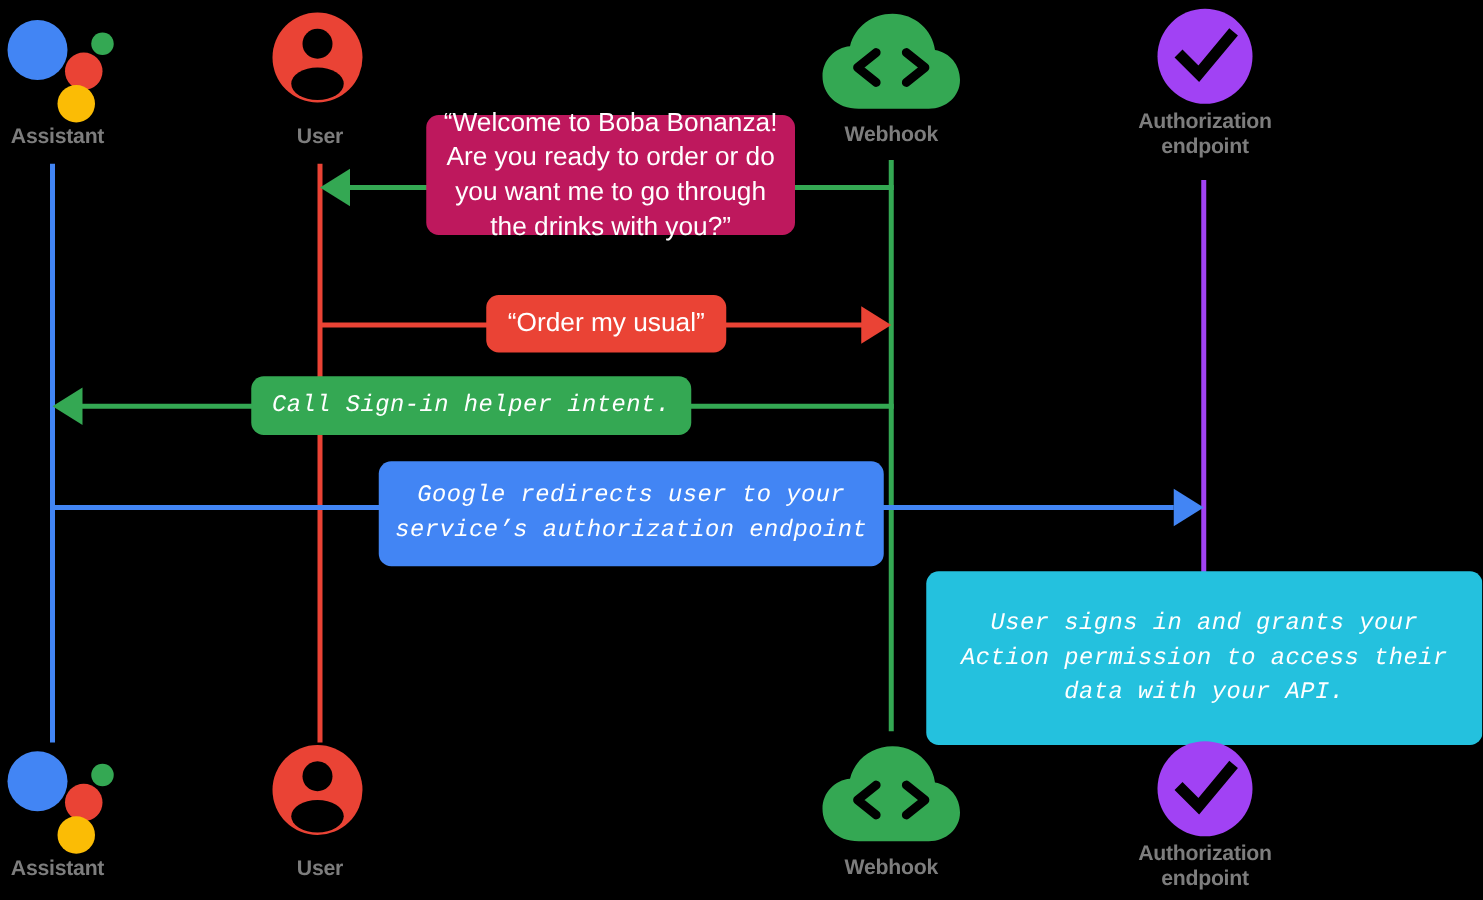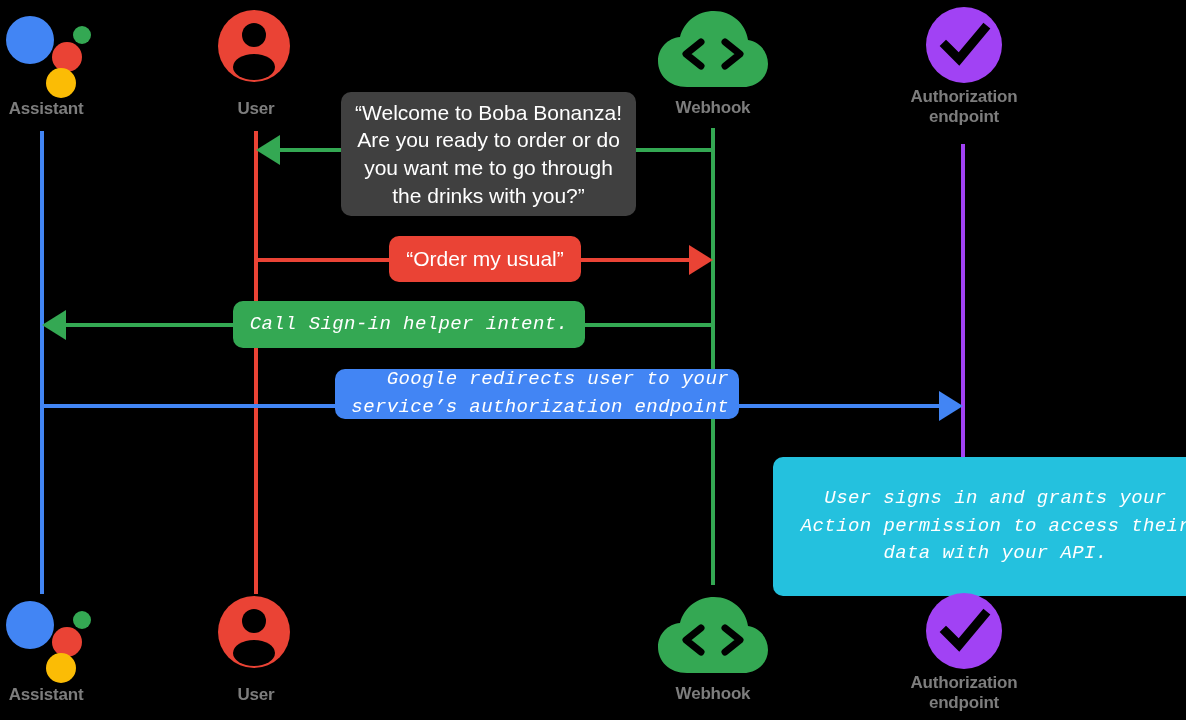--- a/index.html
+++ b/index.html
@@ -72,21 +72,20 @@
     font-family: "Liberation Sans", sans-serif;
     font-size: 21px;
     line-height: 1.32;
   }
   .bubble-mono {
     font-family: "Liberation Mono", monospace;
     font-style: italic;
     font-size: 19px;
     line-height: 1.45;
     letter-spacing: 0.4px;
-    margin-left: 32px;
   }
 
   
   .assistant-logo {
     position: absolute;
     width: 86px;
     height: 86px;
   }
   .assistant-logo i {
     position: absolute;
@@ -153,39 +152,39 @@
   <div class="actor-label" style="left:880px; top:87px; width:168px;">Authorization
 endpoint</div>
 
   <div class="lifeline" style="left:40px;  top:131px; height:463px; background:#4285f4;"></div>
   <div class="lifeline" style="left:254px; top:131px; height:463px; background:#ea4335;"></div>
   <div class="lifeline" style="left:711px; top:128px; height:457px; background:#34a853;"></div>
   <div class="lifeline" style="left:961px; top:144px; height:447px; background:#a142f4;"></div>
 
   <div class="msg-line" style="left:270px; top:148px; width:445px; background:#34a853;"></div>
   <div class="arrow-head arrow-left" style="left:256px; top:135px; border-right:24px solid #34a853;"></div>
-  <div class="bubble bubble-sans" style="left:341px; top:92px; width:295px; height:124px; background:#404040; padding:6px 14px;">
+  <div class="bubble bubble-sans" style="left:341px; top:92px; width:295px; height:96px; background:#be185d; padding:6px 14px;">
     <span>“Welcome to Boba Bonanza! Are you ready to order or do you want me to go through the drinks with you?”</span>
   </div>
 
   <div class="msg-line" style="left:256px; top:258px; width:435px; background:#ea4335;"></div>
   <div class="arrow-head arrow-right" style="left:689px; top:245px; border-left:24px solid #ea4335;"></div>
   <div class="bubble bubble-sans" style="left:389px; top:236px; width:192px; height:46px; background:#ea4335; padding:0 12px;align-items:center;">
     <span>“Order my usual”</span>
   </div>
 
   <div class="msg-line" style="left:60px; top:323px; width:655px; background:#34a853;"></div>
   <div class="arrow-head arrow-left" style="left:42px; top:310px; border-right:24px solid #34a853;"></div>
   <div class="bubble bubble-mono" style="left:201px; top:301px; width:352px; height:47px; background:#34a853; padding:0 14px;">
     <span>Call Sign-in helper intent.</span>
   </div>
 
   <div class="msg-line" style="left:40px; top:404px; width:899px; background:#4285f4;"></div>
   <div class="arrow-head arrow-right" style="left:939px; top:391px; border-left:24px solid #4285f4;"></div>
-  <div class="bubble bubble-mono" style="left:303px; top:369px; width:404px; height:50px; background:#4285f4; padding:0 10px;text-align:right;">
+  <div class="bubble bubble-mono" style="left:303px; top:369px; width:404px; height:84px; background:#4285f4; padding:0 10px;">
     <span>Google redirects user to your service’s authorization endpoint</span>
   </div>
 
   <div class="bubble bubble-mono" style="left:741px; top:457px; width:445px; height:139px; background:#24c1de; padding:0 14px;">
     <span>User signs in and grants your Action permission to access their data with your API.</span>
   </div>
 
   <div class="assistant-logo" style="left:6px; top:597px;">
     <i class="dot-blue"></i>
     <i class="dot-red"></i>

